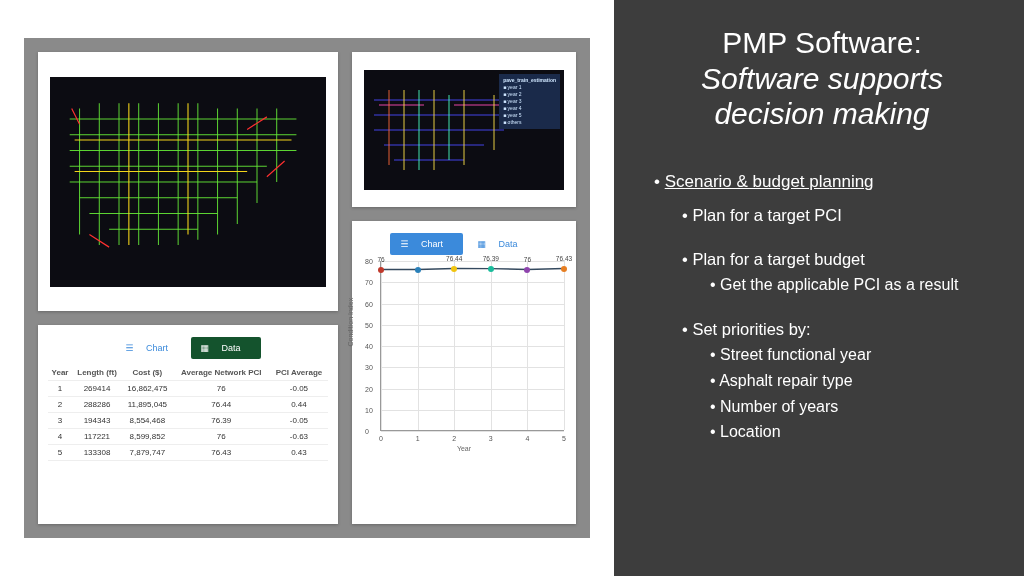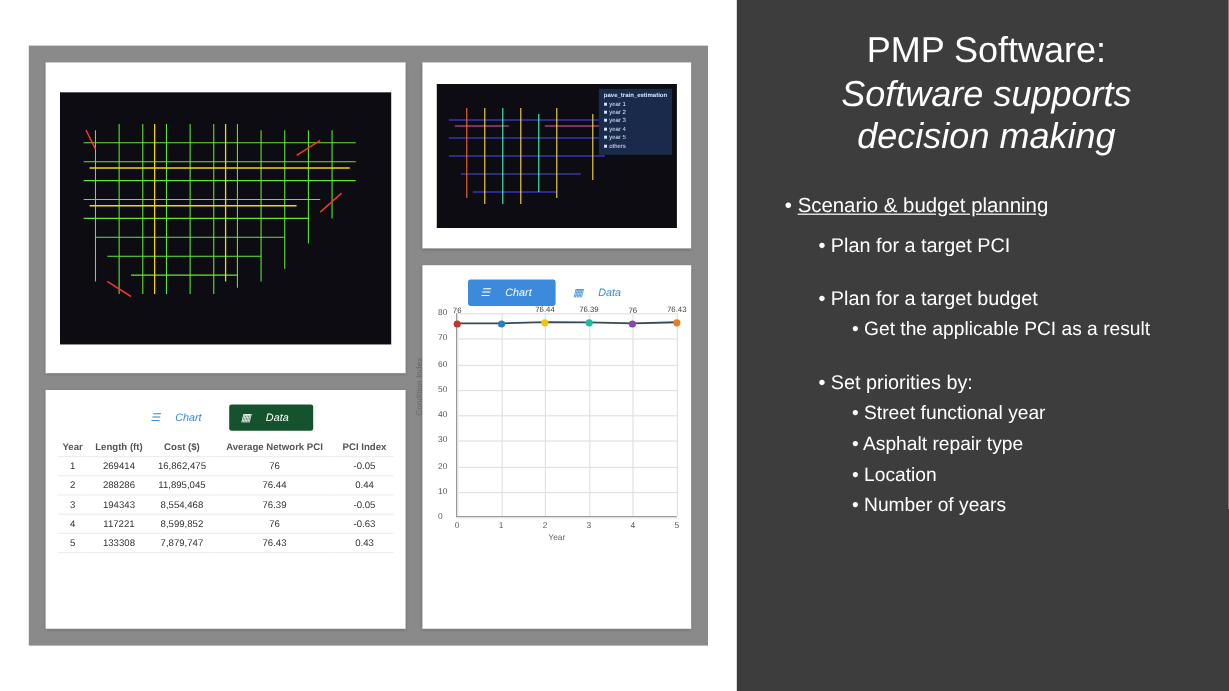--- a/index.html
+++ b/index.html
@@ -40,21 +40,21 @@
   .legend-box {
     position:absolute; top:4px; right:4px;
     background:#1a2a4a; color:#cfe6ff; font-size:5px;
     padding:3px 4px; line-height:1.4;
   }
   .legend-box div::before{ content:"■ "; }
 
   
   .table-card { grid-column:1; grid-row:3; padding:8px 10px; font-size:9px; color:#333;}
   .toggle { text-align:center; margin:4px 0 6px; }
-  .toggle span { display:inline-block; padding:3px 10px; border-radius:2px; font-size:9px;font-style:italic;}
+  .toggle span { display:inline-block; padding:3px 10px; border-radius:2px; font-size:9px;}
   .toggle .chart-btn { color:#3b8adb; }
   .toggle .data-btn  { background:#14532d; color:#fff; }
   table { width:100%; border-collapse:collapse; font-size:8px;}
   th,td { padding:3px 2px; text-align:center; border-bottom:1px solid #eee;}
   th { color:#555; font-weight:600;}
 
   
   .chart-card { grid-column:2; grid-row:2 / span 2; padding:8px 10px; position:relative;}
   .chart-card .toggle .chart-btn { background:#3b8adb; color:#fff;}
   .chart-card .toggle .data-btn  { background:transparent; color:#3b8adb;}
@@ -72,21 +72,21 @@
   .dl    { position:absolute; font-size:6.5px; color:#444; transform:translate(-50%,-14px);}
 
   
   .right-col {
     width:410px; height:576px;
     background:#3d3d3d; color:#fff;
     padding:26px 34px 20px 40px;
   }
   .title-line1 { font-size:30px; font-weight:400; text-align:center;}
   .title-line2 { font-size:30px; font-style:italic; font-weight:400; text-align:center; line-height:1.15; margin-top:2px;}
-  .bullets { margin-top:30px; font-size:17px; line-height:1.35;}
+  .bullets { margin-top:40px; font-size:17px; line-height:1.35;}
   ul { list-style:none; }
   .lvl1 > li::before { content:"• "; }
   .lvl1 > li > span { text-decoration:underline; }
   .lvl2 { margin-left:28px; margin-top:10px; font-size:16.5px;}
   .lvl2 > li { margin-top:8px; }
   .lvl2 > li::before { content:"• "; }
   .lvl3 { margin-left:28px; font-size:16px;}
   .lvl3 > li { margin-top:4px;}
   .lvl3 > li::before { content:"• "; }
   .sp { height:14px; }
@@ -144,21 +144,21 @@
         <span class="chart-btn">☰ <span>Chart</span></span>
         <span class="data-btn">▦ <span>Data</span></span>
       </div>
       <table>
         <thead>
             <tr id="thead-row">
               <th>Year</th>
               <th>Length (ft)</th>
               <th>Cost ($)</th>
               <th>Average Network PCI</th>
-              <th>PCI Index</th>
+              <th>PCI Average</th>
             </tr>
           </thead>
         <tbody id="tbody">
             <tr>
               <td>1</td>
               <td>269414</td>
               <td>16,862,475</td>
               <td>76</td>
               <td>-0.05</td>
             </tr>
@@ -265,21 +265,21 @@
           <li><span>Plan for a target budget</span>
             <ul class="lvl3">
                 <li>Get the applicable PCI as a result</li>
               </ul>
           </li>
           <div class="sp"></div>
           <li><span>Set priorities by:</span>
             <ul class="lvl3">
               <li>Street functional year</li>
               <li>Asphalt repair type</li>
+              <li>Number of years</li>
               <li>Location</li>
-              <li>Number of years</li>
             </ul>
           </li>
         </ul>
       </li>
     </ul>
   </div>
 </div>
 
 </body></html>

